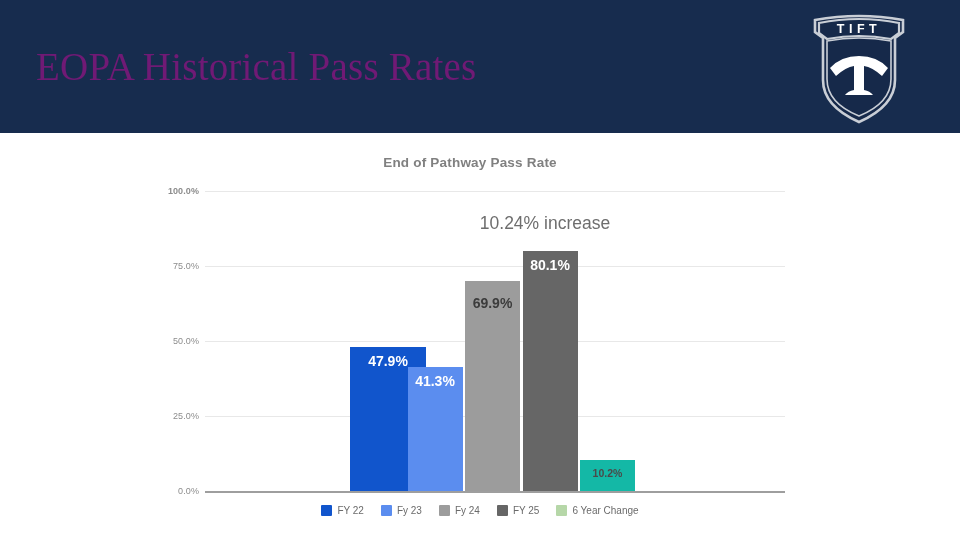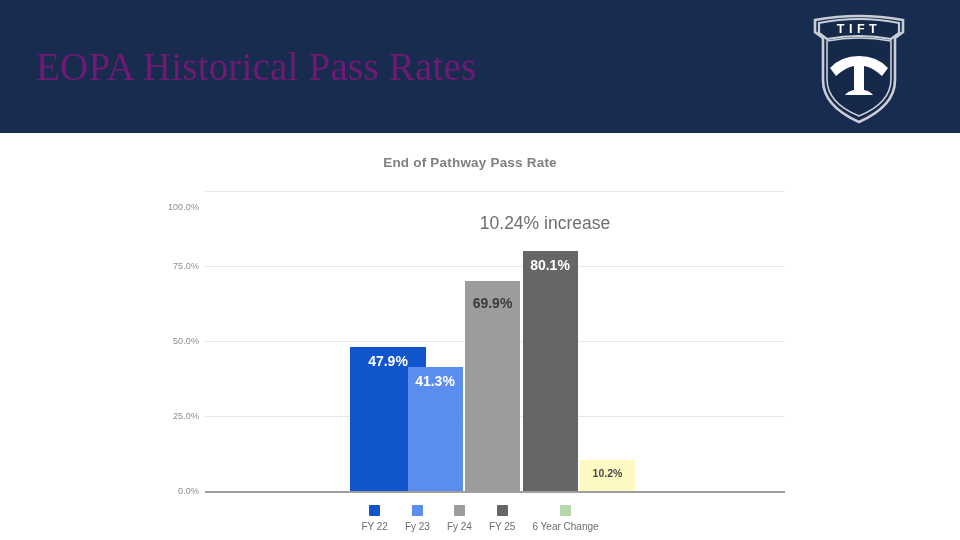--- a/index.html
+++ b/index.html
@@ -147,23 +147,22 @@
     left: 0;
     top: 372px;
     width: 960px;
     display: flex;
     justify-content: center;
     align-items: center;
     gap: 17px;
   }
   .legend-item {
     display: flex;
-    align-items: center;
+    align-items: flex-start;
     gap: 5px;
-    flex-direction: column;
   }
   .legend-swatch {
     width: 11px;
     height: 11px;
     border-radius: 1px;
     display: inline-block;
   }
   .legend-text {
     font-size: 10px;
     color: #6B6B6B;
@@ -196,21 +195,21 @@
     </svg>
   </div>
 
   <div id="chart">
 
     <div id="chart-title">End of Pathway Pass Rate</div>
 
     <div id="annotation">10.24% increase</div>
 
     <div id="ylabels">
-      <div class="ytick" style="top:16px;">100.0%</div>
+      <div class="ytick" style="top:0px;font-weight:bold;">100.0%</div>
       <div class="ytick" style="top:75px;">75.0%</div>
       <div class="ytick" style="top:150px;">50.0%</div>
       <div class="ytick" style="top:225px;">25.0%</div>
       <div class="ytick" style="top:300px;">0.0%</div>
     </div>
 
     <div id="plot">
       <div class="gridline" style="top:0px;"></div>
       <div class="gridline" style="top:75px;"></div>
       <div class="gridline" style="top:150px;"></div>
@@ -223,21 +222,21 @@
           </div>
           <div class="bar" style="left: 202.5px; width: 55px; height: 123.9px; background: rgb(91, 141, 239);">
             <div class="bar-label inside-top" style="color: rgb(255, 255, 255);">41.3%</div>
           </div>
           <div class="bar" style="left: 260px; width: 55px; height: 209.7px; background: rgb(156, 156, 156);">
             <div class="bar-label inside-top" style="color: rgb(60, 60, 60); margin-top: 8px;">69.9%</div>
           </div>
           <div class="bar" style="left: 317.5px; width: 55px; height: 240.3px; background: rgb(102, 102, 102);">
             <div class="bar-label inside-top" style="color: rgb(255, 255, 255);">80.1%</div>
           </div>
-          <div class="bar" style="left: 375px; width: 55px; height: 30.6px; background: #fef9c3;">
+          <div class="bar" style="left: 375px; width: 55px; height: 30.6px; background: #14b8a6;">
             <div class="bar-label small" style="color: rgb(74, 74, 74);">10.2%</div>
           </div>
         </div>
     </div>
 
     <div id="legend">
         <div class="legend-item">
           <span class="legend-swatch" style="background: rgb(17, 85, 204);"></span>
           <span class="legend-text">FY 22</span>
         </div>

